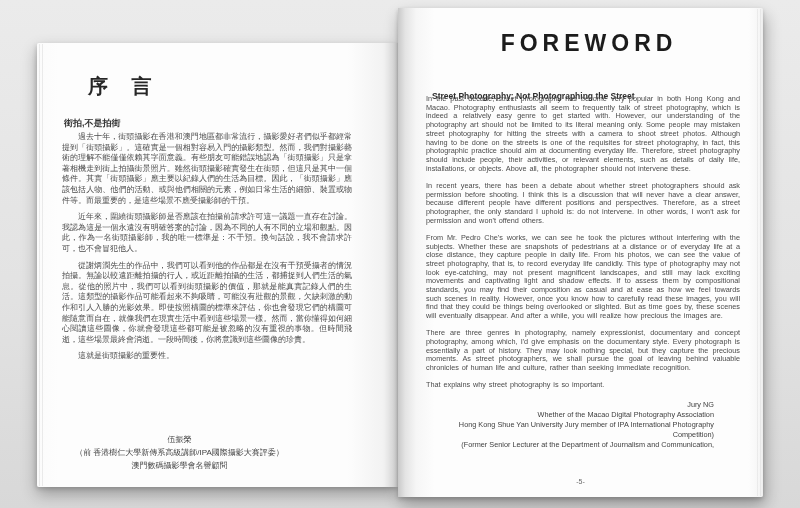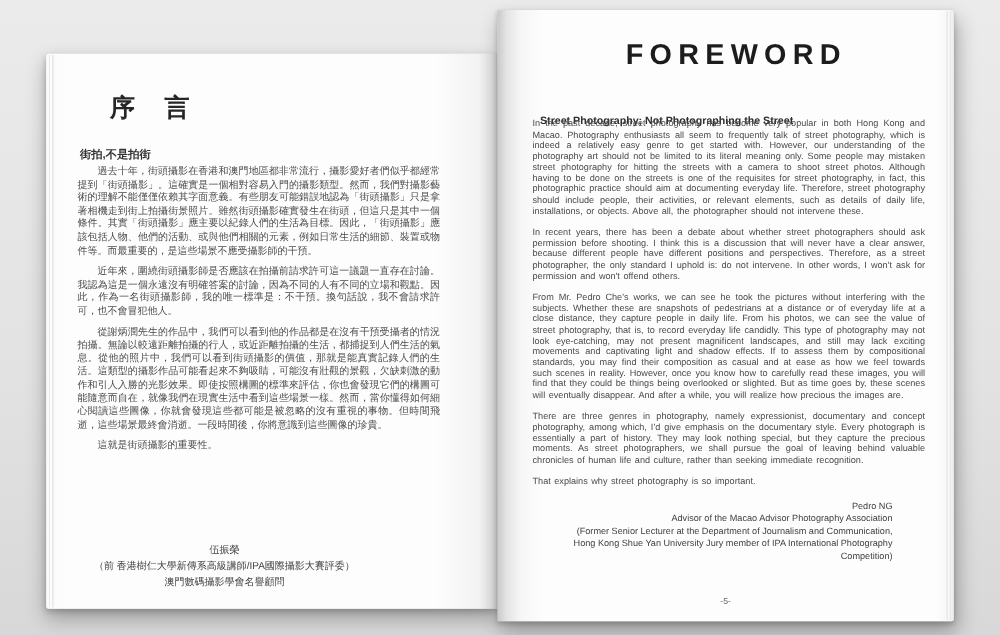--- a/index.html
+++ b/index.html
@@ -190,22 +190,22 @@
 
     <div class="en-body">
       <p>In the past decade, street photography has become very popular in both Hong Kong and Macao. Photography enthusiasts all seem to frequently talk of street photography, which is indeed a relatively easy genre to get started with. However, our understanding of the photography art should not be limited to its literal meaning only. Some people may mistaken street photography for hitting the streets with a camera to shoot street photos. Although having to be done on the streets is one of the requisites for street photography, in fact, this photographic practice should aim at documenting everyday life. Therefore, street photography should include people, their activities, or relevant elements, such as details of daily life, installations, or objects. Above all, the photographer should not intervene these.</p>
       <p>In recent years, there has been a debate about whether street photographers should ask permission before shooting. I think this is a discussion that will never have a clear answer, because different people have different positions and perspectives. Therefore, as a street photographer, the only standard I uphold is: do not intervene. In other words, I won't ask for permission and won't offend others.</p>
       <p>From Mr. Pedro Che's works, we can see he took the pictures without interfering with the subjects. Whether these are snapshots of pedestrians at a distance or of everyday life at a close distance, they capture people in daily life. From his photos, we can see the value of street photography, that is, to record everyday life candidly. This type of photography may not look eye-catching, may not present magnificent landscapes, and still may lack exciting movements and captivating light and shadow effects. If to assess them by compositional standards, you may find their composition as casual and at ease as how we feel towards such scenes in reality. However, once you know how to carefully read these images, you will find that they could be things being overlooked or slighted. But as time goes by, these scenes will eventually disappear. And after a while, you will realize how precious the images are.</p>
       <p>There are three genres in photography, namely expressionist, documentary and concept photography, among which, I'd give emphasis on the documentary style. Every photograph is essentially a part of history. They may look nothing special, but they capture the precious moments. As street photographers, we shall pursue the goal of leaving behind valuable chronicles of human life and culture, rather than seeking immediate recognition.</p>
       <p>That explains why street photography is so important.</p>
     </div>
 
     <div class="en-signature">
-      <div>Pedro NG</div>
-      <div>Advisor of the Macao Advisor Photography Association</div>
+      <div>Jury NG</div>
+      <div>Whether of the Macao Digital Photography Association</div>
+      <div>Hong Kong Shue Yan University Jury member of IPA International Photography Competition)</div>
       <div>(Former Senior Lecturer at the Department of Journalism and Communication,</div>
-      <div>Hong Kong Shue Yan University Jury member of IPA International Photography Competition)</div>
     </div>
 
     <div class="page-footer">-5-</div>
   </div>
 
 </div>
 
 </body></html>

